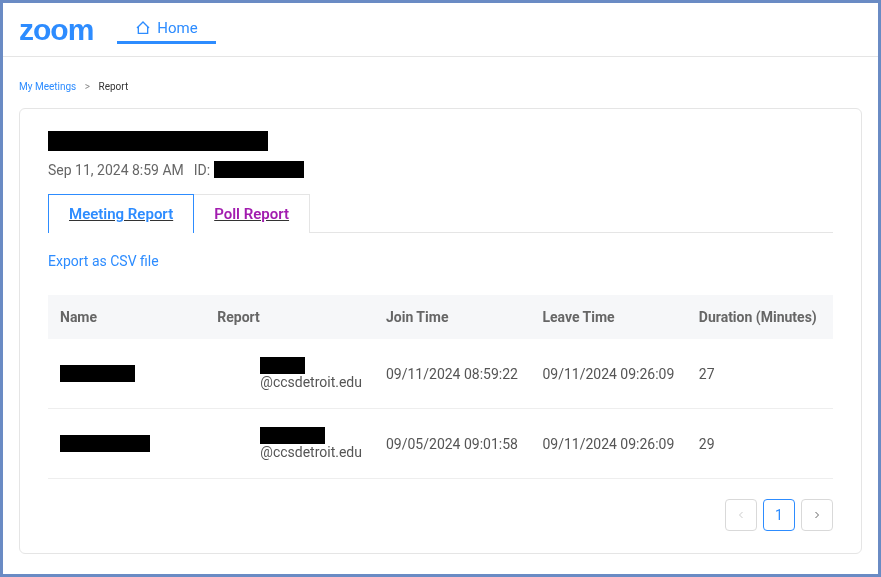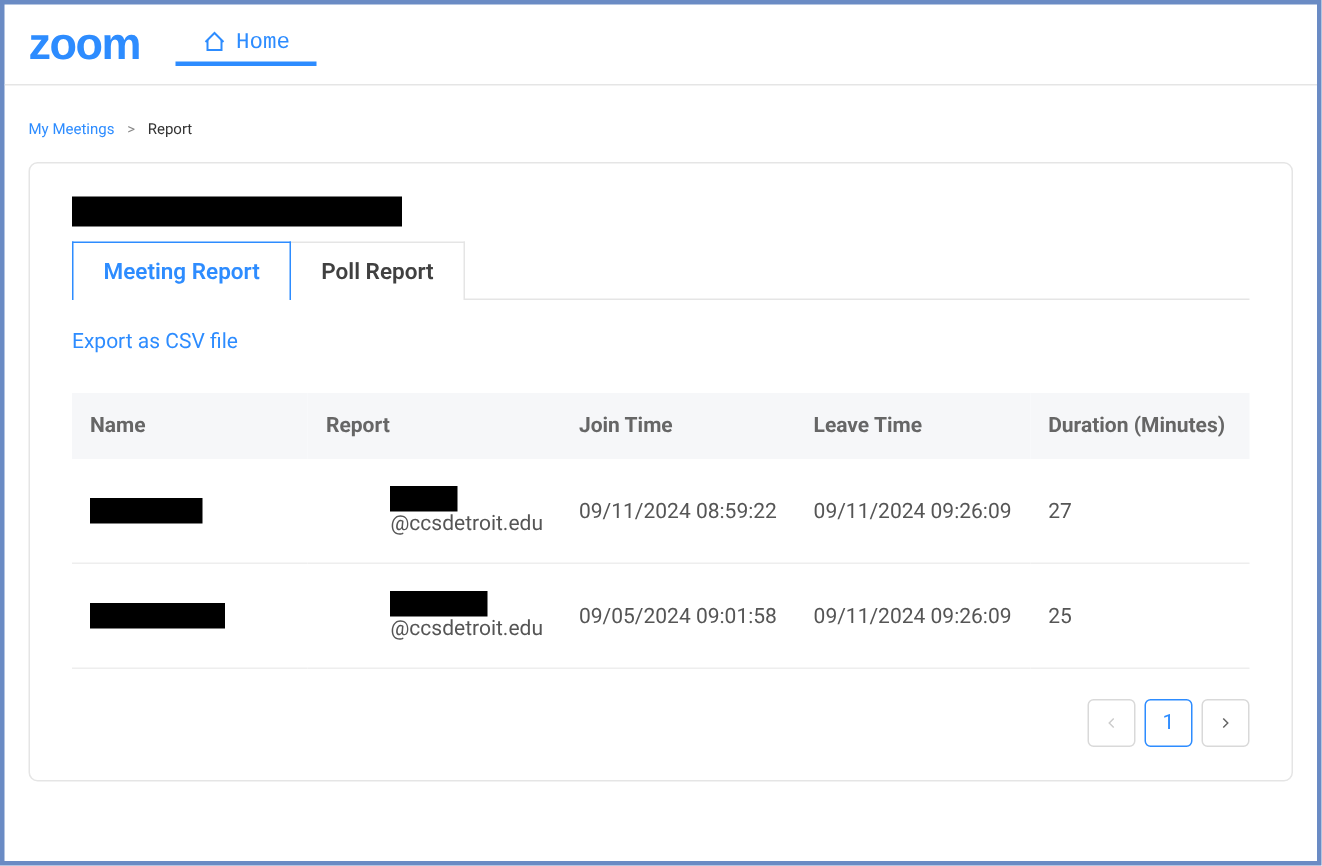--- a/index.html
+++ b/index.html
@@ -25,21 +25,20 @@
       font-weight: 700;
       color: #2d8cff;
       letter-spacing: -1px;
       margin-right: 24px;
       font-family: Arial, sans-serif;
     }
     .nav {
       display: flex;
       align-items: center;
       height: 100%;
-      font-family: Liberation Mono, monospace;
     }
     .nav-item {
       display: flex;
       align-items: center;
       gap: 6px;
       padding: 0 18px;
       height: 100%;
       border-bottom: 3px solid transparent;
       cursor: pointer;
       color: #666;
@@ -75,30 +74,31 @@
       color: #666;
       font-size: 14px;
       display: flex;
       align-items: center;
       gap: 10px;
       margin-bottom: 16px;
     }
     .tabs {
       display: flex;
       margin-bottom: 20px;
+      text-decoration: underline;
     }
     .tab {
       padding: 10px 20px;
       border: 1px solid #e5e5e5;
       border-bottom: none;
       font-size: 15px;
       font-weight: 600;
       cursor: pointer;
       background: #fff;
-      color: #404040;
+      color: #a21caf;
     }
     .tab.active {
       border-color: #2d8cff;
       color: #2d8cff;
     }
     .tab:not(.active) {
       border-left: none;
     }
     .tabs-underline {
       border-bottom: 1px solid #e5e5e5;
@@ -180,20 +180,27 @@
 
 <div class="breadcrumb">
   <a href="#">My Meetings</a>
   <span class="sep">&gt;</span>
   <span>Report</span>
 </div>
 
 <div class="report-card">
   <div class="meeting-title">
     <span class="redacted" style="width:220px;height:20px"></span>
+  </div>
+  <div class="meeting-meta">
+    <span>Sep 11, 2024 8:59 AM</span>
+    <span style="display:flex;align-items:center;gap:4px">
+      <span>ID:</span>
+      <span class="redacted" style="width:90px"></span>
+    </span>
   </div>
 
   <div class="tabs">
     <div class="tab active">Meeting Report</div>
     <div class="tab">Poll Report</div>
     <div class="tabs-underline"></div>
   </div>
 
   <div class="export-link">Export as CSV file</div>
 
@@ -223,21 +230,21 @@
       <tr>
         <td><span class="redacted" style="width:90px"></span></td>
         <td>
             <div class="email-cell">
               <span class="redacted" style="width:65px"></span>
               <span>@ccsdetroit.edu</span>
             </div>
           </td>
         <td>09/05/2024 09:01:58</td>
         <td>09/11/2024 09:26:09</td>
-        <td>25</td>
+        <td>29</td>
       </tr>
     </tbody>
   </table>
 
   <div class="pagination">
     <div class="pag-btn disabled">
       <svg width="12" height="12" viewBox="0 0 24 24" fill="none" stroke="currentColor" stroke-width="2">
           <polyline points="15 18 9 12 15 6"></polyline>
         </svg>
     </div>

